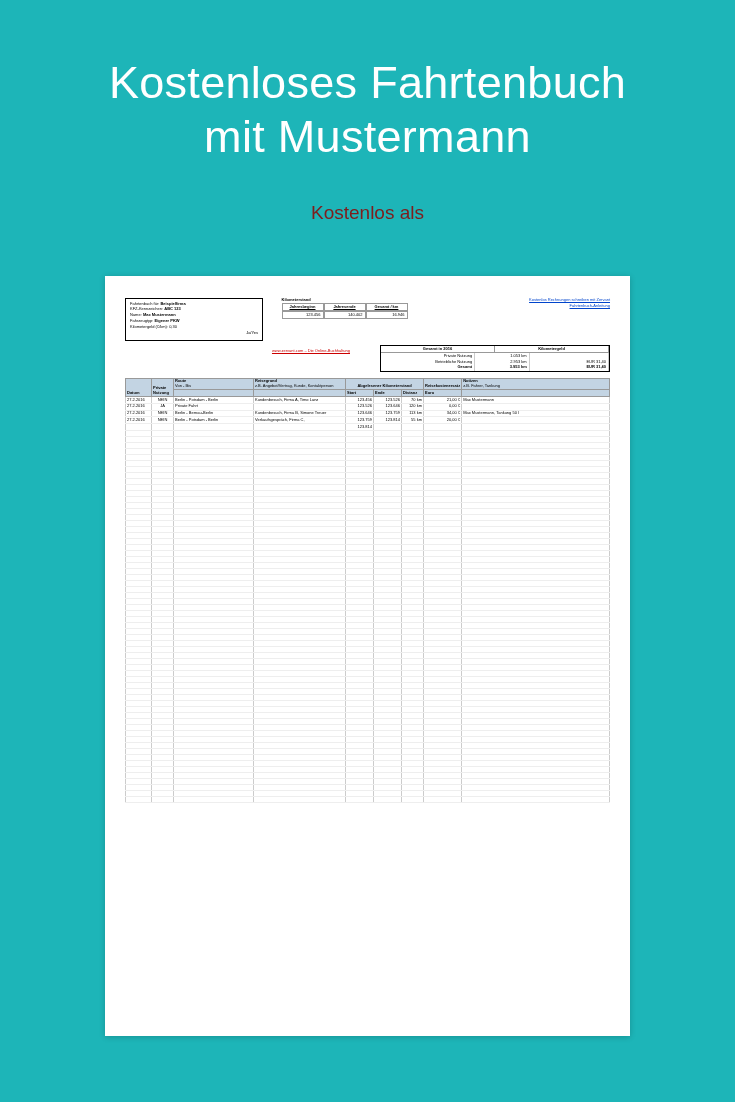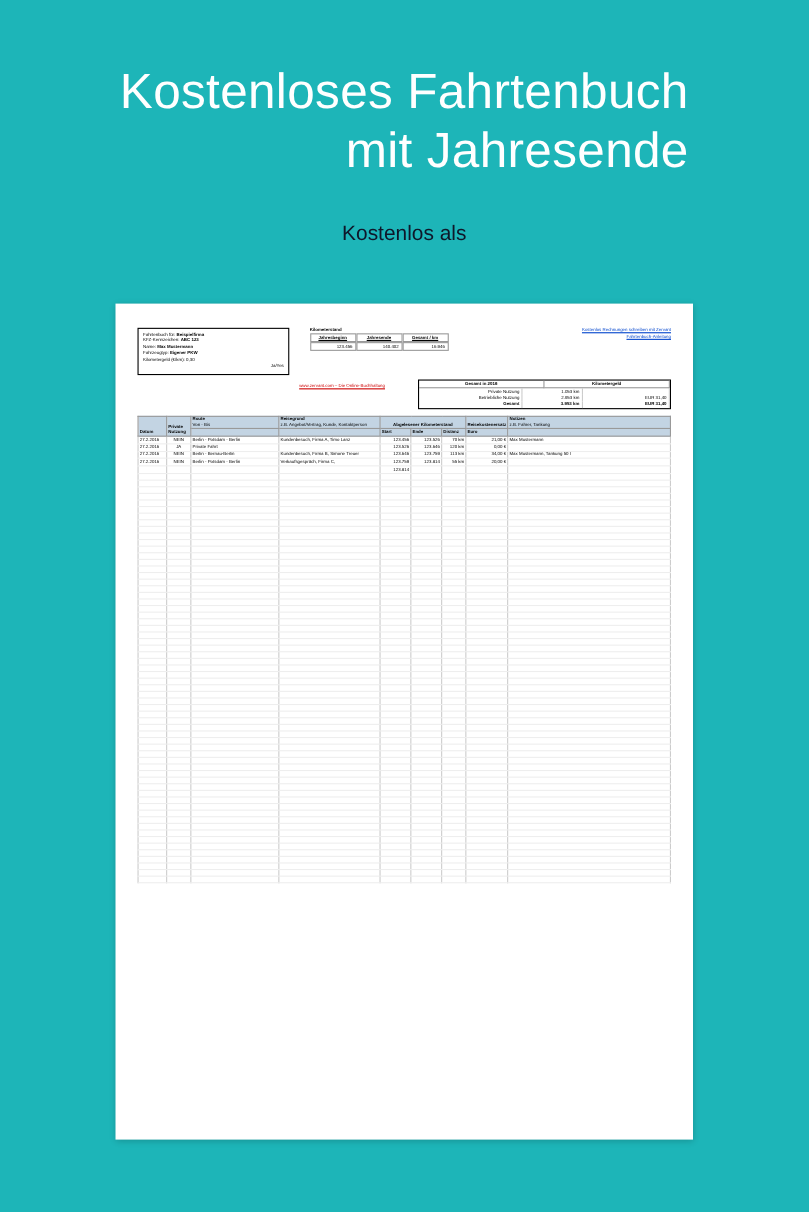--- a/index.html
+++ b/index.html
@@ -10,27 +10,27 @@
     font-family: -apple-system, BlinkMacSystemFont, "Segoe UI", Arial, sans-serif;
     display: flex;
     flex-direction: column;
     align-items: center;
     overflow: hidden;
   }
   .hero-title {
     color: #fff;
     font-size: 45px;
     font-weight: 300;
-    text-align: right;
+    text-align: center;
     margin-top: 56px;
     line-height: 1.2;
     letter-spacing: 0.3px;
   }
   .hero-sub {
-    color: #0f172a;
+    color: #7f1d1d;
     font-size: 19px;
     font-weight: 300;
     text-align: right;
     margin-top: 36px;
     line-height: 1.35;
   }
   .sheet {
     background: #fff;
     width: 525px;
     height: 760px;
@@ -105,21 +105,21 @@
   .c-ende { width: 28px; }
   .c-dist { width: 22px; }
   .c-euro { width: 28px; }
   .c-notiz { width: auto; }
 </style>
 </head>
 <body>
 
 <div class="hero-title">
   <span>Kostenloses Fahrtenbuch</span><br>
-  <span>mit Jahresende</span>
+  <span>mit Mustermann</span>
 </div>
 <div class="hero-sub">
   <span>Kostenlos als</span><br>
 </div>
 
 <div class="sheet">
 
   <div class="top-row">
     <div class="info-box">
       <div class="row"><span>Fahrtenbuch für:</span> <b>Beispielfirma</b></div>

